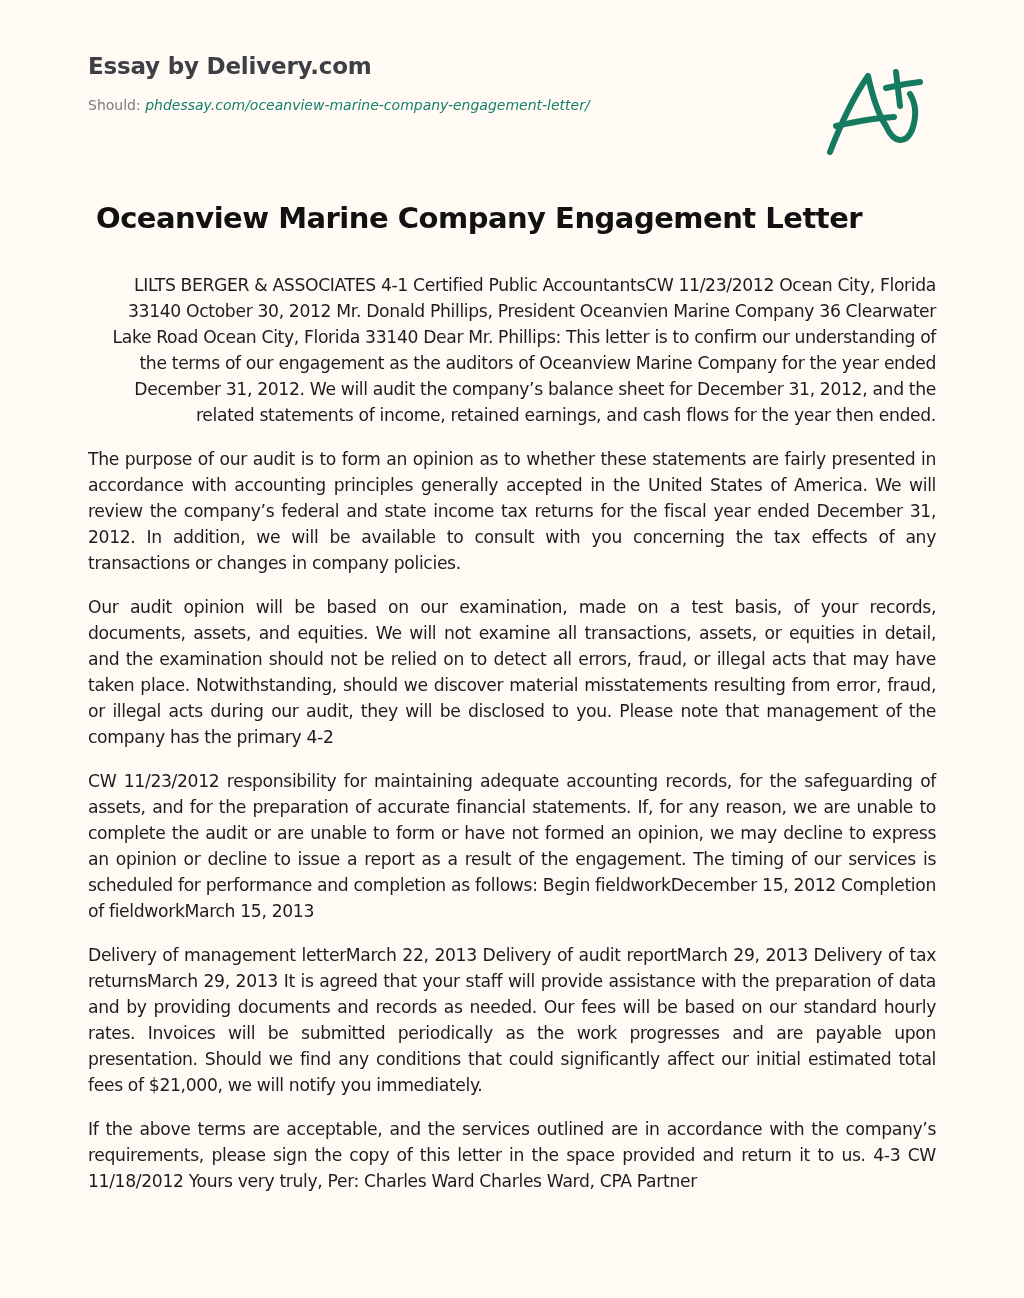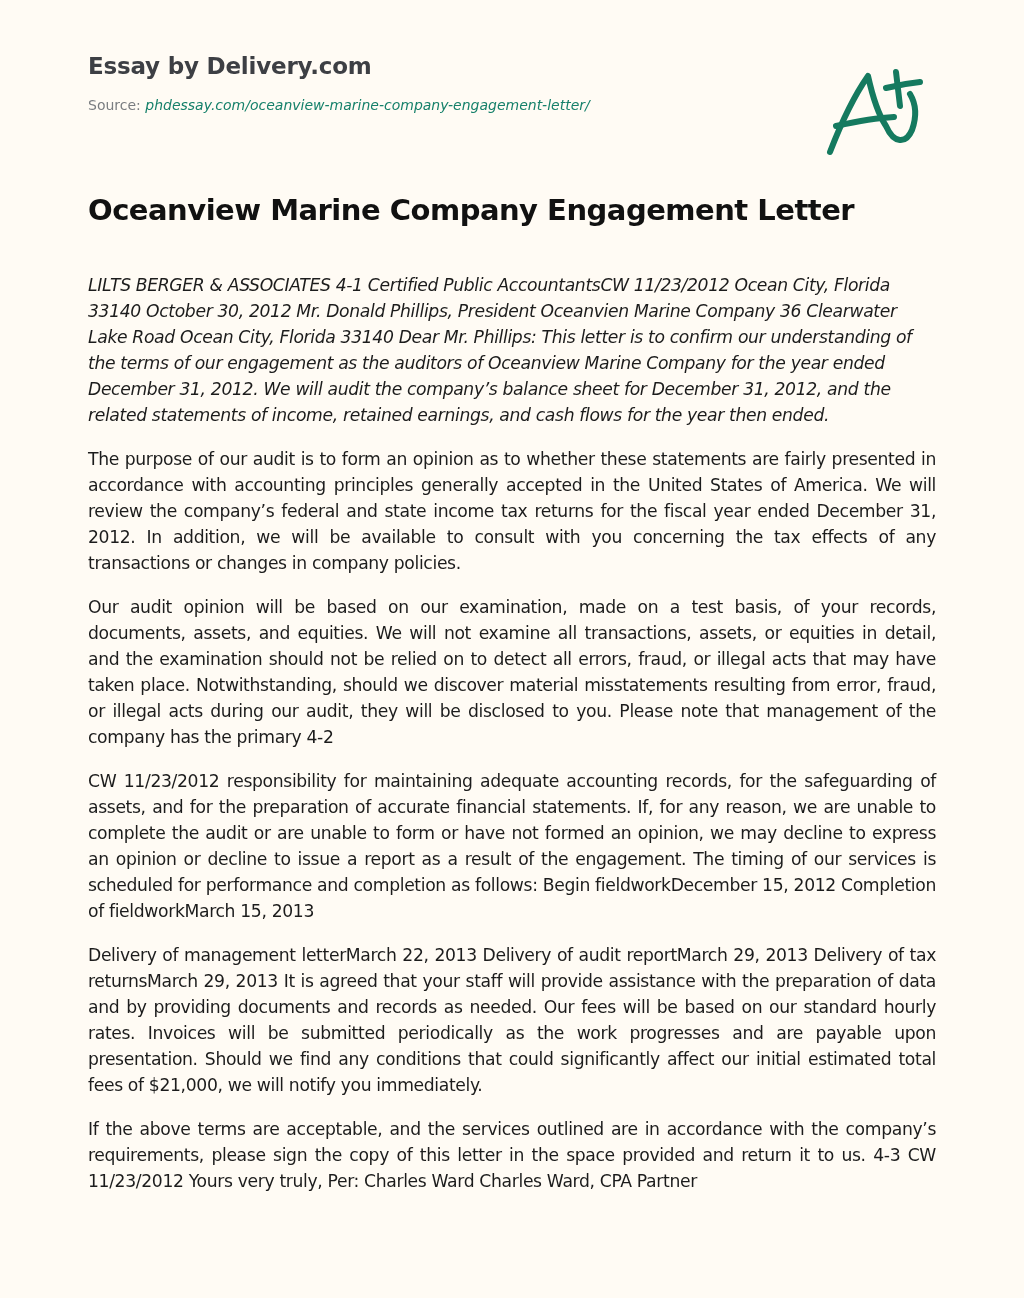--- a/index.html
+++ b/index.html
@@ -45,21 +45,21 @@
       position: absolute;
       left: 820px;
       top: 64px;
       width: 112px;
       height: 100px;
     }
     .title {
       position: absolute;
       left: 88px;
       top: 190px;
-      margin: 0;
+      margin: 8px;
       font-family: "DejaVu Sans", sans-serif;
       font-weight: bold;
       font-size: 29px;
       line-height: 40px;
       color: #111111;
       letter-spacing: -0.5px;
     }
     .content {
       position: absolute;
       left: 88px;
@@ -69,31 +69,30 @@
     .content p {
       margin: 0 0 18px 0;
       font-family: "DejaVu Sans", sans-serif;
       font-size: 17.2px;
       line-height: 26px;
       color: #1c1c1c;
       text-align: justify;
       letter-spacing: -0.35px;
     }
     .content p.left {
-      text-align: left;
-      font-style: italic;
+      text-align: right;
     }
   </style>
 </head>
 <body>
 
 <div class="header">
   <h2 class="brand">Essay by Delivery.com</h2>
   <div class="source">
-    <span>Source:</span>
+    <span>Should:</span>
     <a href="#">phdessay.com/oceanview-marine-company-engagement-letter/</a>
   </div>
 </div>
 
 <div class="logo">
   <svg width="112" height="100" viewBox="0 0 112 100" fill="none" stroke="#157a5f" stroke-width="6" stroke-linecap="round" stroke-linejoin="round">
     <path d="M10 88 C 20 62, 34 32, 48 12 C 52 30, 58 50, 66 62 C 74 80, 86 80, 92 66 C 97 52, 96 40, 90 30"></path>
     <path d="M16 62 C 34 58, 54 54, 74 53"></path>
     <path d="M76 8 L 80 42"></path>
     <path d="M66 24 C 78 21, 90 19, 100 18"></path>
@@ -101,14 +100,14 @@
 </div>
 
 <h1 class="title">Oceanview Marine Company Engagement Letter</h1>
 
 <div class="content">
   <p class="left">LILTS BERGER &amp; ASSOCIATES 4-1 Certified Public AccountantsCW 11/23/2012 Ocean City, Florida 33140 October 30, 2012 Mr. Donald Phillips, President Oceanvien Marine Company 36 Clearwater Lake Road Ocean City, Florida 33140 Dear Mr. Phillips: This letter is to confirm our understanding of the terms of our engagement as the auditors of Oceanview Marine Company for the year ended December 31, 2012. We will audit the company’s balance sheet for December 31, 2012, and the related statements of income, retained earnings, and cash flows for the year then ended.</p>
   <p>The purpose of our audit is to form an opinion as to whether these statements are fairly presented in accordance with accounting principles generally accepted in the United States of America. We will review the company’s federal and state income tax returns for the fiscal year ended December 31, 2012. In addition, we will be available to consult with you concerning the tax effects of any transactions or changes in company policies.</p>
   <p>Our audit opinion will be based on our examination, made on a test basis, of your records, documents, assets, and equities. We will not examine all transactions, assets, or equities in detail, and the examination should not be relied on to detect all errors, fraud, or illegal acts that may have taken place. Notwithstanding, should we discover material misstatements resulting from error, fraud, or illegal acts during our audit, they will be disclosed to you. Please note that management of the company has the primary 4-2</p>
   <p>CW 11/23/2012 responsibility for maintaining adequate accounting records, for the safeguarding of assets, and for the preparation of accurate financial statements. If, for any reason, we are unable to complete the audit or are unable to form or have not formed an opinion, we may decline to express an opinion or decline to issue a report as a result of the engagement. The timing of our services is scheduled for performance and completion as follows: Begin fieldworkDecember 15, 2012 Completion of fieldworkMarch 15, 2013</p>
   <p>Delivery of management letterMarch 22, 2013 Delivery of audit reportMarch 29, 2013 Delivery of tax returnsMarch 29, 2013 It is agreed that your staff will provide assistance with the preparation of data and by providing documents and records as needed. Our fees will be based on our standard hourly rates. Invoices will be submitted periodically as the work progresses and are payable upon presentation. Should we find any conditions that could significantly affect our initial estimated total fees of $21,000, we will notify you immediately.</p>
-  <p>If the above terms are acceptable, and the services outlined are in accordance with the company’s requirements, please sign the copy of this letter in the space provided and return it to us. 4-3 CW 11/23/2012 Yours very truly, Per: Charles Ward Charles Ward, CPA Partner</p>
+  <p>If the above terms are acceptable, and the services outlined are in accordance with the company’s requirements, please sign the copy of this letter in the space provided and return it to us. 4-3 CW 11/18/2012 Yours very truly, Per: Charles Ward Charles Ward, CPA Partner</p>
 </div>
 
 </body></html>

